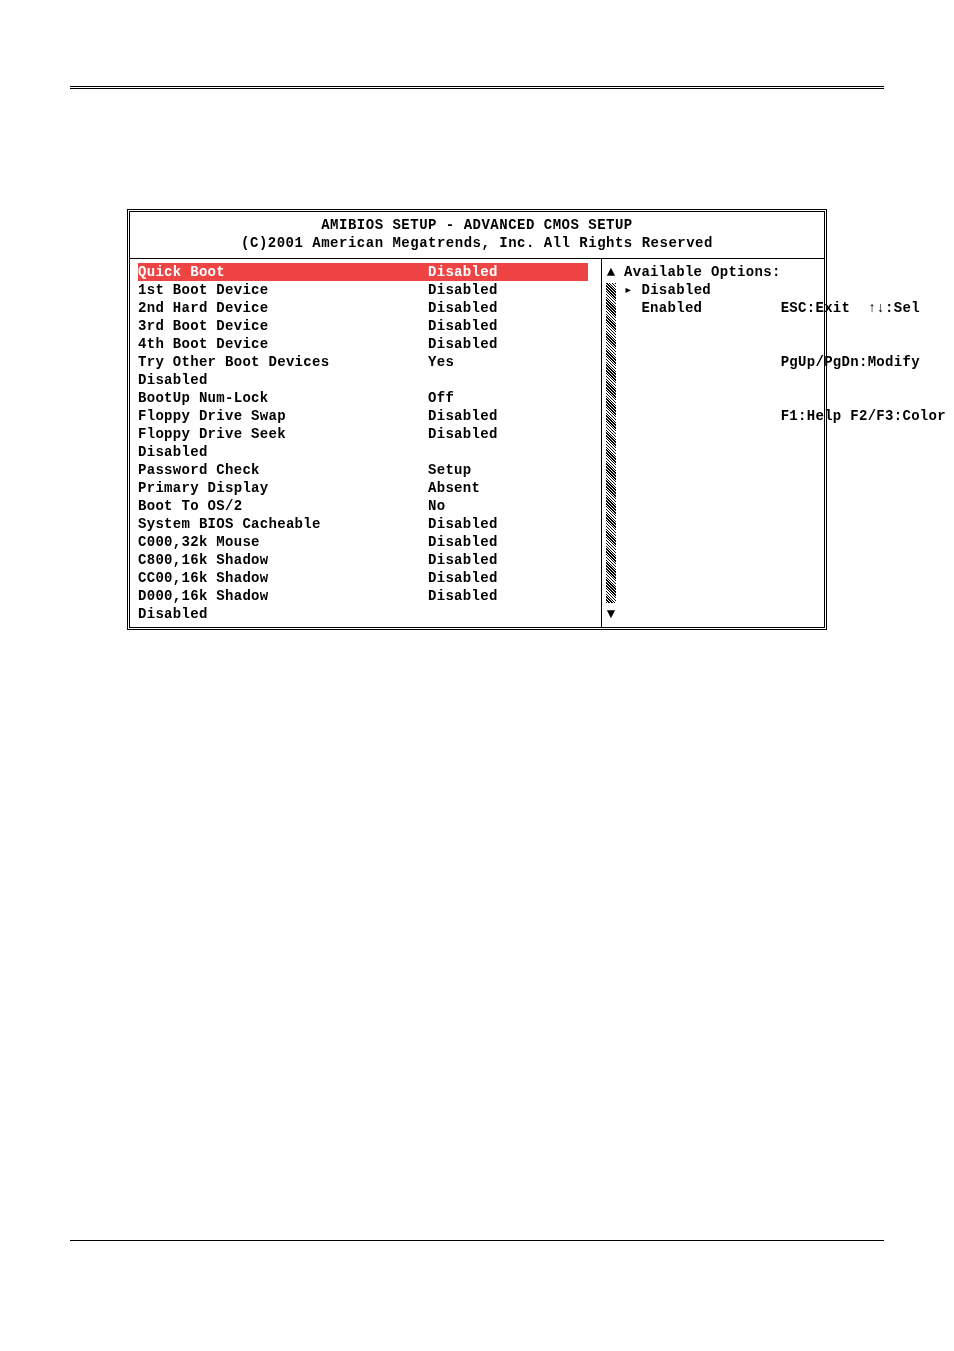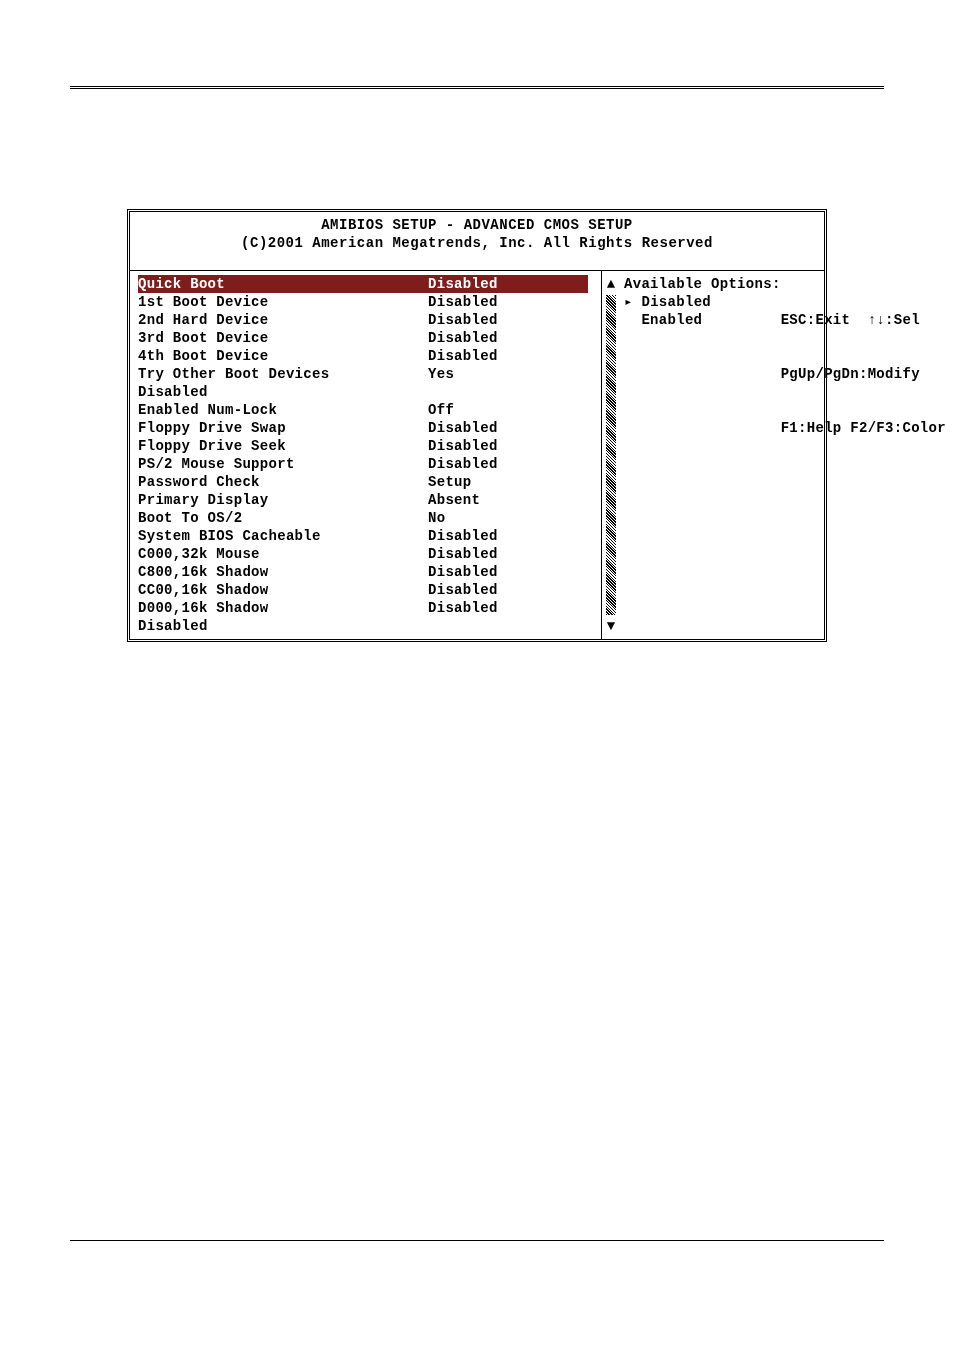--- a/index.html
+++ b/index.html
@@ -16,21 +16,21 @@
     }
     .bios-window {
       margin: 120px auto 0 auto;
       width: 694px;
       border: 3px double #000;
       background: #fff;
       color: #000;
     }
     .bios-header {
       text-align: center;
-      padding: 4px 0 18px 0;
+      padding: 4px 0 6px 0;
       border-bottom: 1px solid #000;
       font-size: 14px;
       line-height: 18px;
       letter-spacing: 0.5px;
       font-weight: bold;
     }
     .bios-body {
       display: flex;
       font-size: 14px;
       line-height: 18px;
@@ -62,21 +62,21 @@
       padding: 4px 8px 4px 4px;
       display: flex;
       flex-direction: row;
       justify-content: space-between;
     }
     .setting-row {
       display: flex;
       white-space: pre;
     }
     .setting-row.selected {
-      background: #7f1d1d;
+      background: #ef4444;
       color: #fff;
       width: 450px;
     }
     .setting-label {
       width: 290px;
       overflow: hidden;
     }
     .setting-value {
       flex: 1;
     }
@@ -107,24 +107,24 @@
   </div>
   <div class="bios-body">
     <div class="col-left" id="settings-col">
         <div class="setting-row selected"><span class="setting-label">Quick Boot</span><span class="setting-value">Disabled</span></div>
         <div class="setting-row"><span class="setting-label">1st Boot Device</span><span class="setting-value">Disabled</span></div>
         <div class="setting-row"><span class="setting-label">2nd Hard Device</span><span class="setting-value">Disabled</span></div>
         <div class="setting-row"><span class="setting-label">3rd Boot Device</span><span class="setting-value">Disabled</span></div>
         <div class="setting-row"><span class="setting-label">4th Boot Device</span><span class="setting-value">Disabled</span></div>
         <div class="setting-row"><span class="setting-label">Try Other Boot Devices</span><span class="setting-value">Yes</span></div>
         <div class="setting-row"><span class="setting-value">Disabled</span></div>
-        <div class="setting-row"><span class="setting-label">Enabled Num-Lock</span><span class="setting-value">Off</span></div>
+        <div class="setting-row"><span class="setting-label">BootUp Num-Lock</span><span class="setting-value">Off</span></div>
         <div class="setting-row"><span class="setting-label">Floppy Drive Swap</span><span class="setting-value">Disabled</span></div>
         <div class="setting-row"><span class="setting-label">Floppy Drive Seek</span><span class="setting-value">Disabled</span></div>
-        <div class="setting-row"><span class="setting-label">PS/2 Mouse Support</span><span class="setting-value">Disabled</span></div>
+        <div class="setting-row"><span class="setting-value">Disabled</span></div>
         <div class="setting-row"><span class="setting-label">Password Check</span><span class="setting-value">Setup</span></div>
         <div class="setting-row"><span class="setting-label">Primary Display</span><span class="setting-value">Absent</span></div>
         <div class="setting-row"><span class="setting-label">Boot To OS/2</span><span class="setting-value">No</span></div>
         <div class="setting-row"><span class="setting-label">System BIOS Cacheable</span><span class="setting-value">Disabled</span></div>
         <div class="setting-row"><span class="setting-label">C000,32k Mouse</span><span class="setting-value">Disabled</span></div>
         <div class="setting-row"><span class="setting-label">C800,16k Shadow</span><span class="setting-value">Disabled</span></div>
         <div class="setting-row"><span class="setting-label">CC00,16k Shadow</span><span class="setting-value">Disabled</span></div>
         <div class="setting-row"><span class="setting-label">D000,16k Shadow</span><span class="setting-value">Disabled</span></div>
         <div class="setting-row"><span class="setting-value">Disabled</span></div>
       </div>

